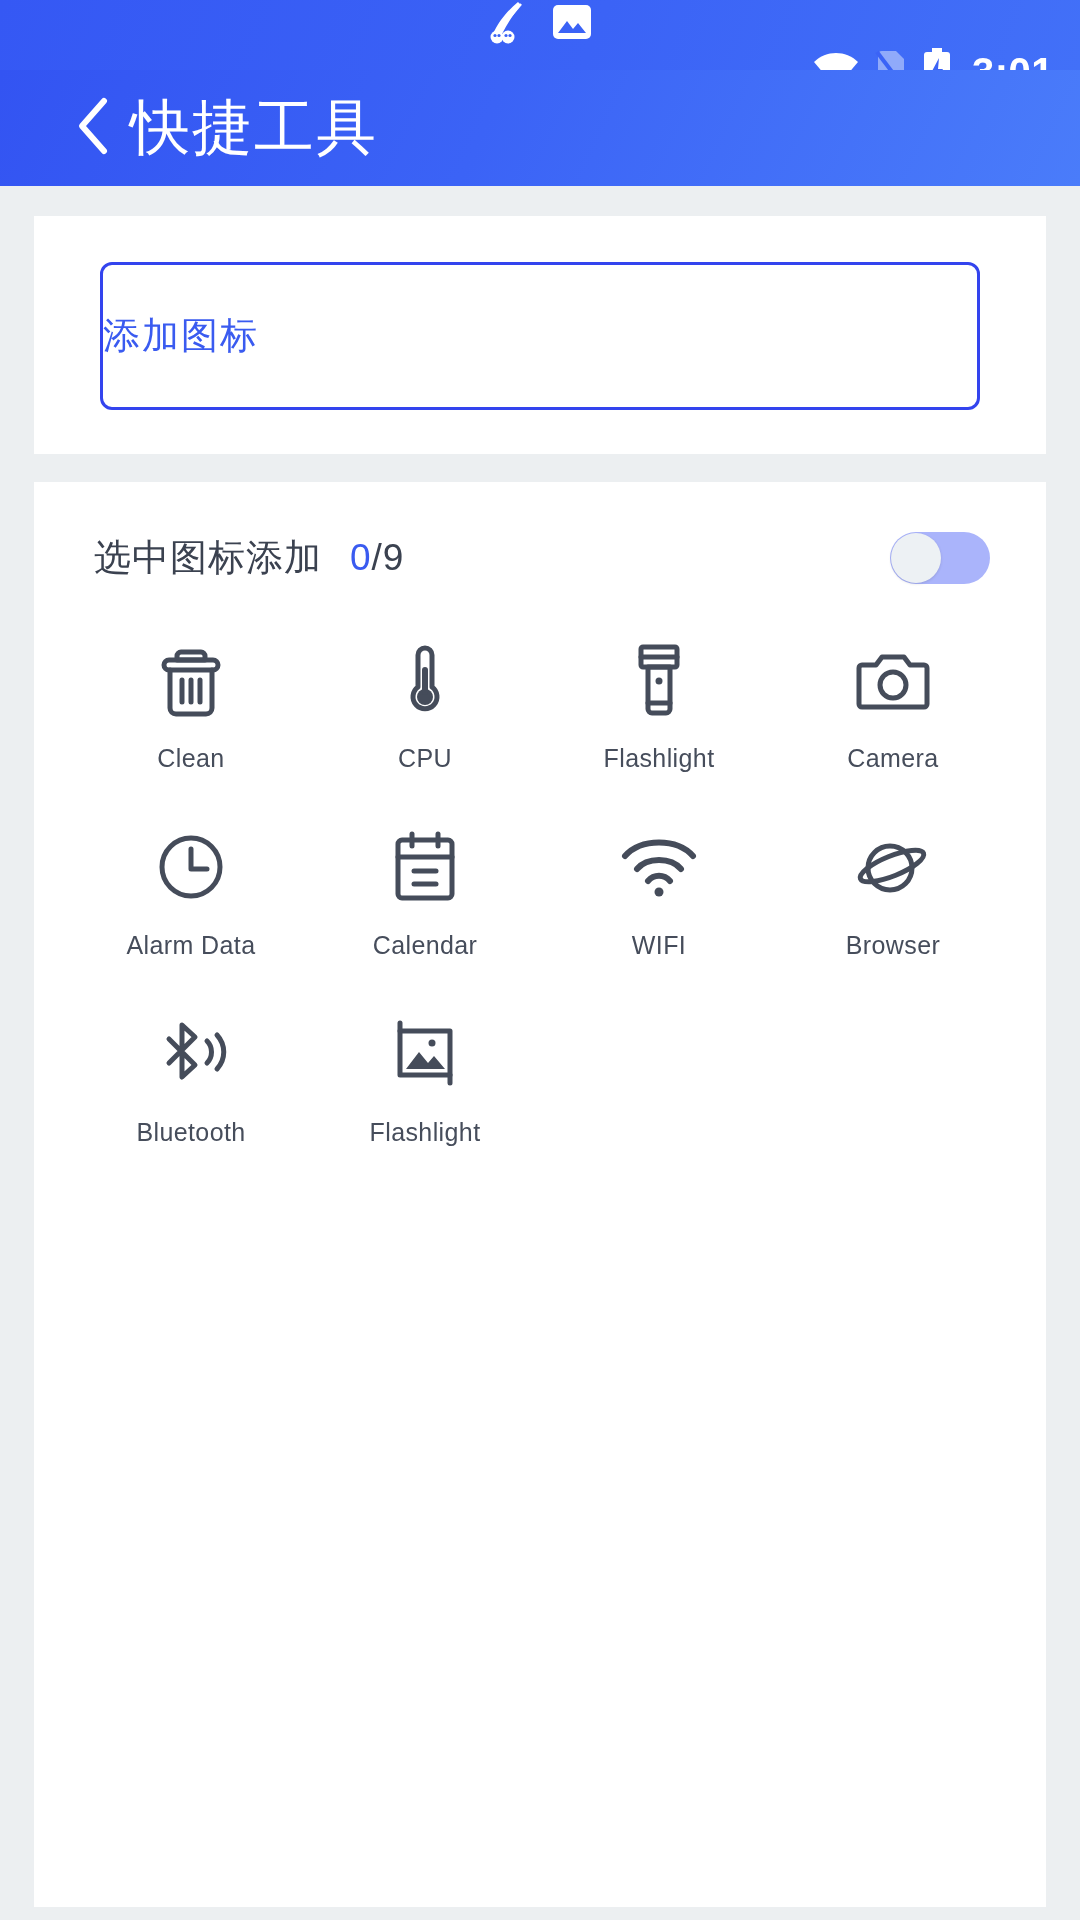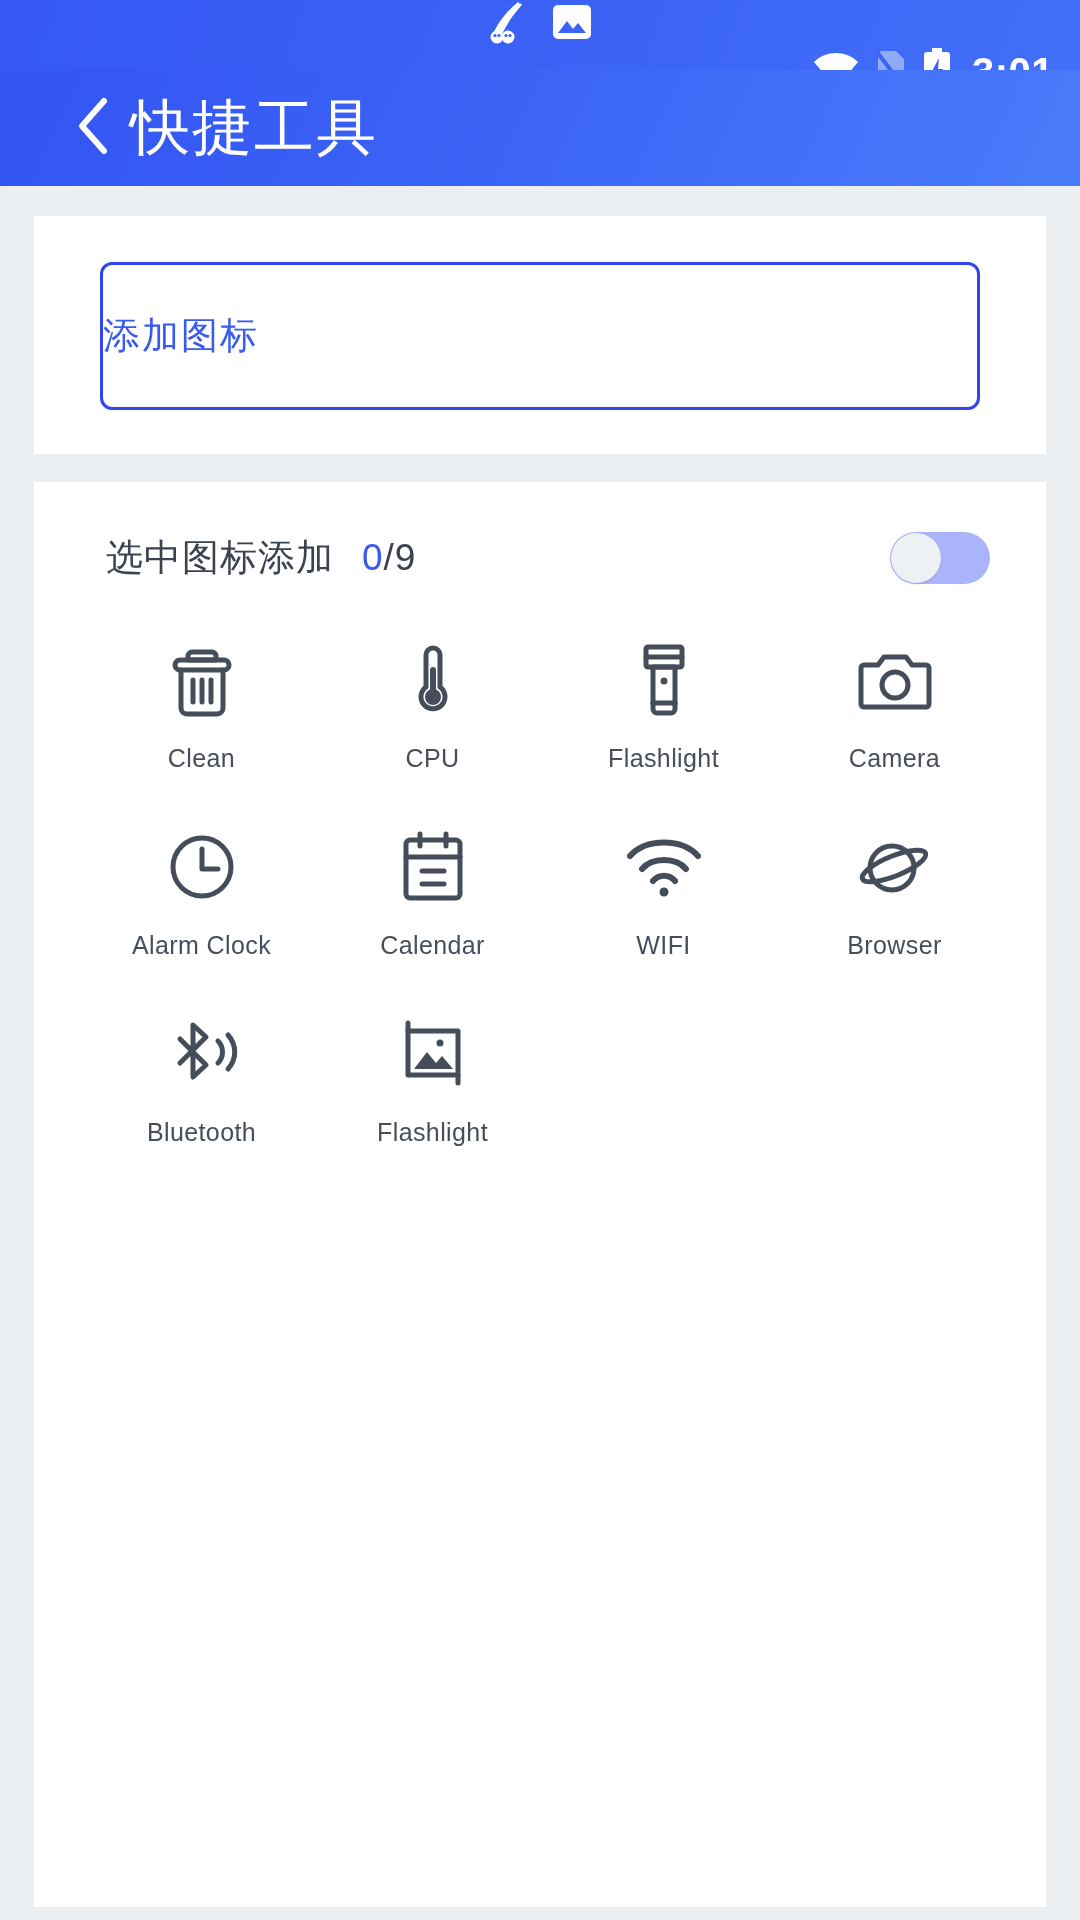--- a/index.html
+++ b/index.html
@@ -81,21 +81,21 @@
     background: #ffffff;
   }
   .add-icon-btn-label {
     color: #3a5bf0;
     font-size: 37px;
     letter-spacing: 2px;
   }
 
   .card-tools {
     margin-top: 28px;
-    padding: 0 0 0 16px;
+    padding: 0 0 0 4px;
     min-height: 1425px;
   }
 
   
   .select-row {
     display: flex;
     align-items: center;
     padding: 50px 56px 0 56px;
   }
   .select-label {
@@ -299,21 +299,21 @@
 
     <div class="tool-item">
       <div class="tool-icon">
         <svg width="72" height="72" viewBox="0 0 72 72">
           <g fill="none" stroke="#454c5a" stroke-width="5" stroke-linecap="round" stroke-linejoin="round">
             <circle cx="36" cy="36" r="29"></circle>
             <polyline points="36,18 36,38 52,38"></polyline>
           </g>
         </svg>
       </div>
-      <div class="tool-label">Alarm Clock</div>
+      <div class="tool-label">Alarm Data</div>
     </div>
 
     <div class="tool-item">
       <div class="tool-icon">
         <svg width="68" height="74" viewBox="0 0 68 74">
           <g fill="none" stroke="#454c5a" stroke-width="5" stroke-linecap="round" stroke-linejoin="round">
             <line x1="21" y1="4" x2="21" y2="16"></line>
             <line x1="47" y1="4" x2="47" y2="16"></line>
             <rect x="7" y="10" width="54" height="58" rx="4"></rect>
             <line x1="7" y1="27" x2="61" y2="27"></line>

